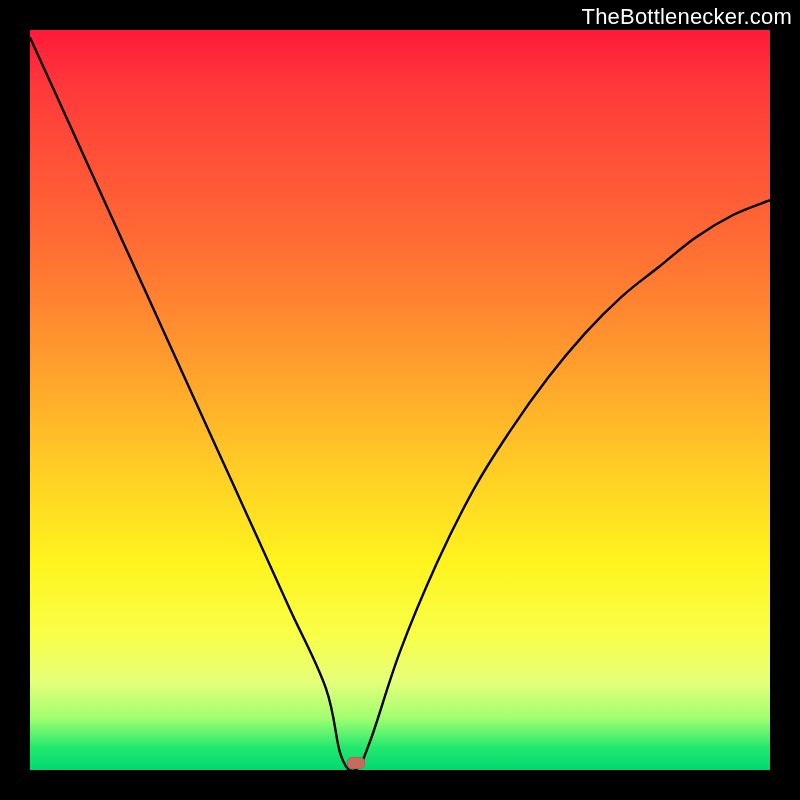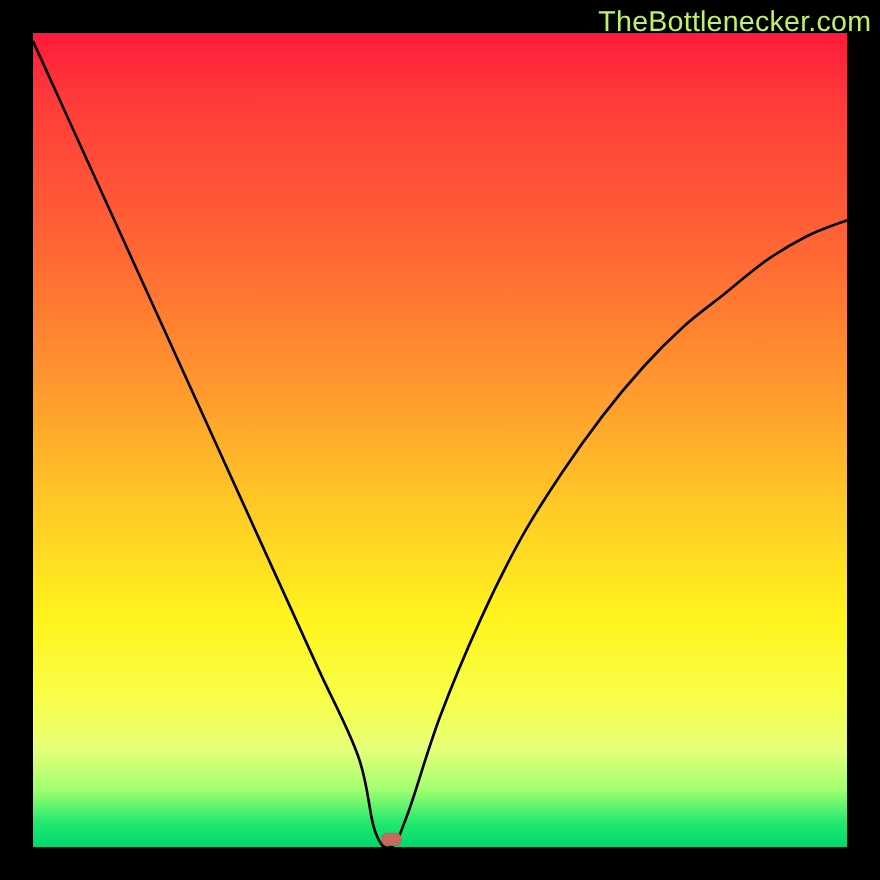--- a/index.html
+++ b/index.html
@@ -29,22 +29,22 @@
       #e6ff7a 88%,
       #a0ff70 93%,
       #22e86e 97%,
       #00d870 100%
     );
   }
   .watermark {
     position: absolute;
     top: 4px;
     right: 8px;
-    color: #bef264;
-    font-size: 26px;
+    color: #ffffff;
+    font-size: 22px;
     letter-spacing: 0.2px;
     z-index: 10;
     user-select: none;
   }
   svg.curve {
     position: absolute;
     left: 0;
     top: 0;
     width: 740px;
     height: 740px;

